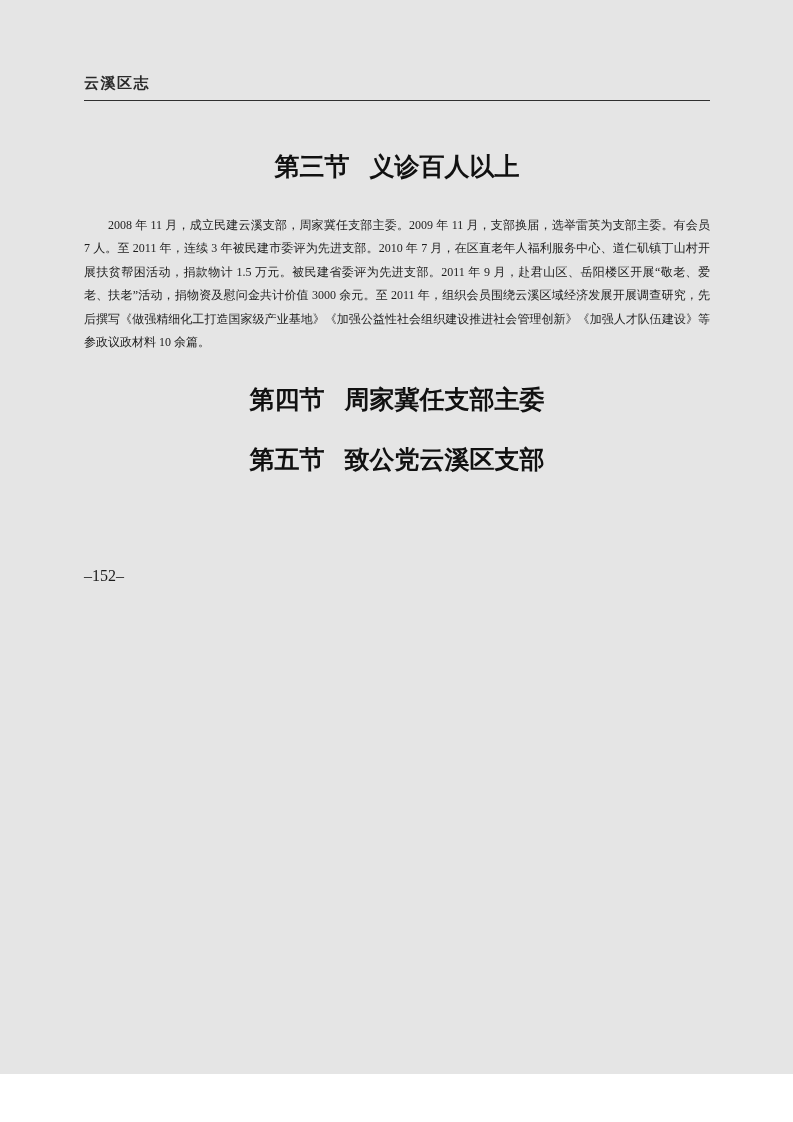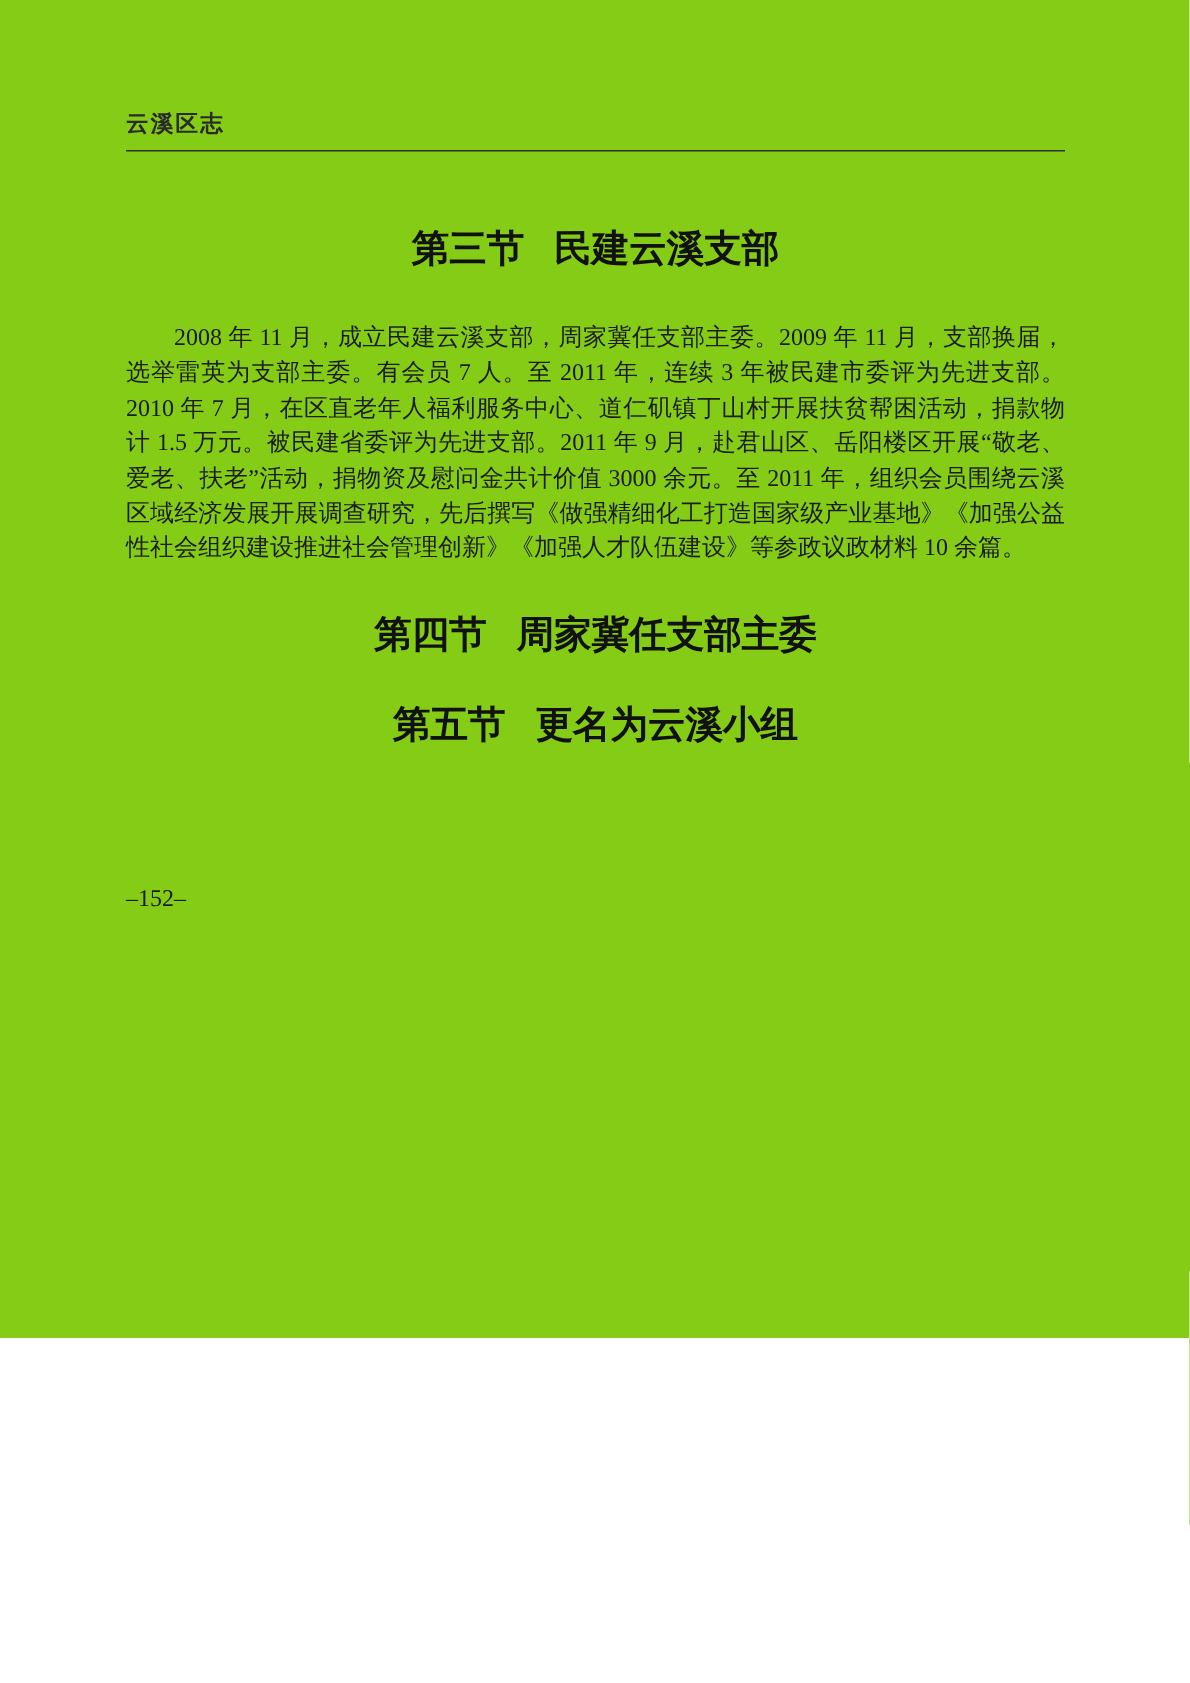--- a/index.html
+++ b/index.html
@@ -3,22 +3,22 @@
 <meta charset="utf-8">
 <style>
   html, body {
     margin: 0;
     padding: 0;
     background: #ffffff;
   }
   .page {
     position: relative;
     width: 793px;
-    height: 892px;
-    background: #84cc16;
+    height: 1074px;
+    background: #e5e5e5;
     box-sizing: border-box;
     padding: 0 83px 0 84px;
     overflow: hidden;
     color: #1c1c1c;
   }
   .running-header {
     margin-top: 75px;
     font-family: "Liberation Sans", sans-serif;
     font-weight: bold;
     font-size: 15px;
@@ -43,21 +43,21 @@
   }
   .sec-head.first {
     margin-top: 50px;
   }
   .sec-num {
     margin-right: 0.8em;
   }
   .body-para {
     margin: 33px 0 0 0;
     font-family: "Liberation Serif", serif;
-    font-size: 16px;
+    font-size: 12px;
     line-height: 23.4px;
     text-align: justify;
     text-indent: 2em;
     color: #1c1c1c;
   }
   .page-number {
     margin-top: 94px;
     font-family: Liberation Serif, serif;
     font-size: 16px;
     line-height: 16px;
@@ -71,34 +71,34 @@
 
   <header>
     <div class="running-header">云溪区志</div>
     <hr class="header-rule">
   </header>
 
   <main>
 
     <section>
       <h2 class="sec-head first">
-        <span class="sec-num">第三节</span><span>民建云溪支部</span>
+        <span class="sec-num">第三节</span><span>义诊百人以上</span>
       </h2>
       <p class="body-para">2008 年 11 月，成立民建云溪支部，周家冀任支部主委。2009 年 11 月，支部换届，选举雷英为支部主委。有会员 7 人。至 2011 年，连续 3 年被民建市委评为先进支部。2010 年 7 月，在区直老年人福利服务中心、道仁矶镇丁山村开展扶贫帮困活动，捐款物计 1.5 万元。被民建省委评为先进支部。2011 年 9 月，赴君山区、岳阳楼区开展“敬老、爱老、扶老”活动，捐物资及慰问金共计价值 3000 余元。至 2011 年，组织会员围绕云溪区域经济发展开展调查研究，先后撰写《做强精细化工打造国家级产业基地》《加强公益性社会组织建设推进社会管理创新》《加强人才队伍建设》等参政议政材料 10 余篇。</p>
     </section>
 
     <section>
       <h2 class="sec-head">
         <span class="sec-num">第四节</span><span>周家冀任支部主委</span>
       </h2>
     </section>
 
     <section>
       <h2 class="sec-head">
-        <span class="sec-num">第五节</span><span>更名为云溪小组</span>
+        <span class="sec-num">第五节</span><span>致公党云溪区支部</span>
       </h2>
     </section>
 
     <section>
     </section>
 
   </main>
 
   <footer>
     <div class="page-number">–152–</div>

